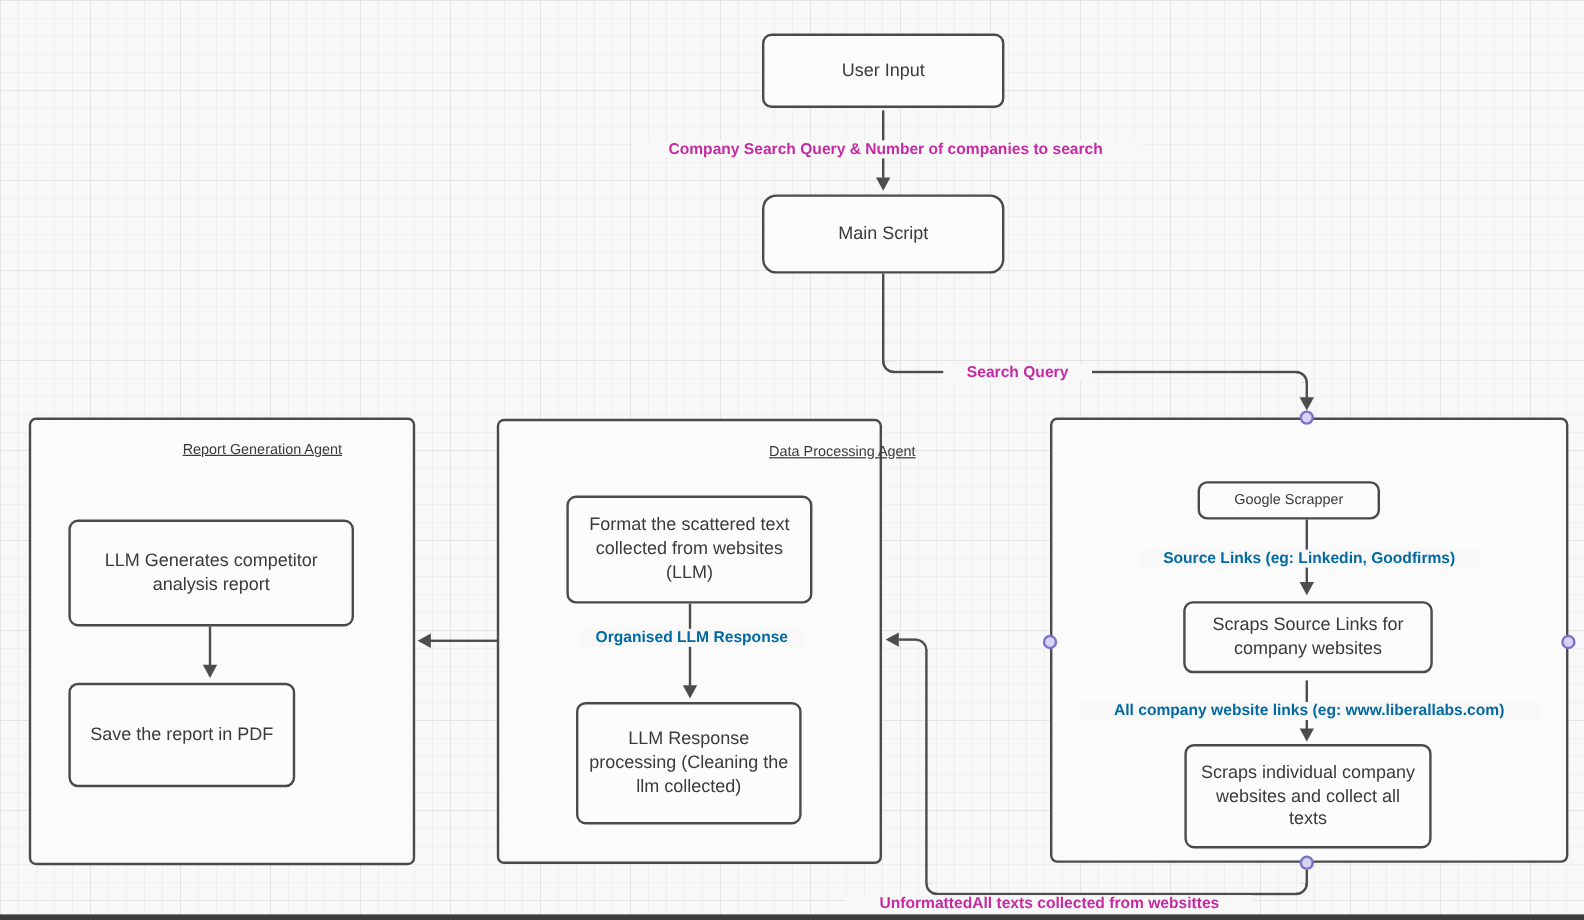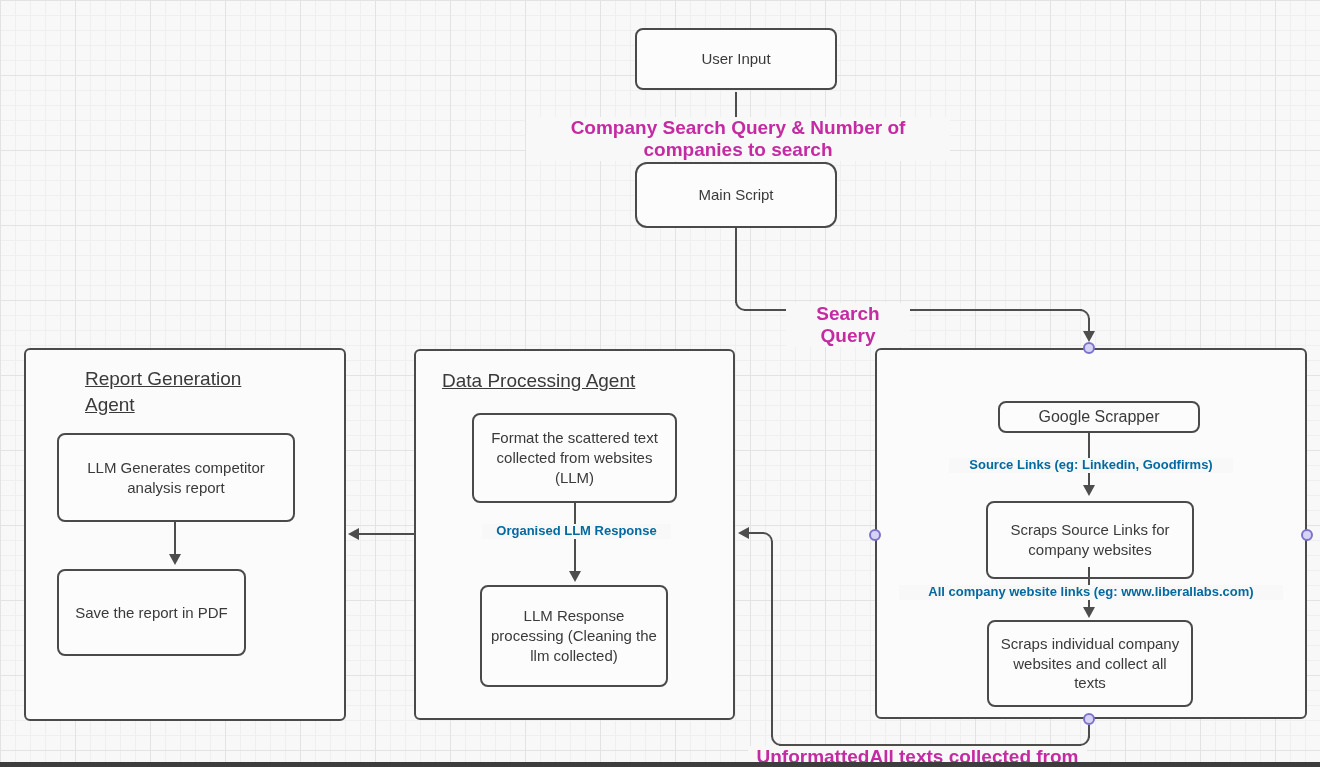--- a/index.html
+++ b/index.html
@@ -18,25 +18,25 @@
     position:absolute;box-sizing:border-box;
     background:#fcfcfc;border:2px solid #4a4a4a;border-radius:8px;
     display:flex;align-items:center;justify-content:center;text-align:center;
     color:#3a3a3a;font-size:15px;line-height:1.32;padding:4px 8px;
   }
   .container{
     position:absolute;box-sizing:border-box;
     background:#fbfbfb;border:2px solid #4a4a4a;border-radius:6px;
   }
   .ctitle{
-    position:absolute;text-align:left;color:#3a3a3a;font-size:19px;
+    position:absolute;text-align:right;color:#3a3a3a;font-size:12px;
     text-decoration:underline;line-height:1.35;
   }
   .elabel{
-    position:absolute;text-align:center;font-weight:bold;font-size:19px;
+    position:absolute;text-align:center;font-weight:bold;font-size:13px;
     color:#c42ba3;background:#f8f8f8;line-height:1.15;padding:0 2px;
   }
   .nlabel{
     position:absolute;text-align:center;font-weight:bold;font-size:13px;
     color:#0369a1;background:#f8f8f8;line-height:1.15;padding:0 2px;
   }
   .seg{position:absolute;background:#4d4d4d;}
   .corner{position:absolute;box-sizing:border-box;width:10px;height:10px;background:transparent;}
   .corner.bl{border-left:2px solid #4d4d4d;border-bottom:2px solid #4d4d4d;border-bottom-left-radius:10px;}
   .corner.br{border-right:2px solid #4d4d4d;border-bottom:2px solid #4d4d4d;border-bottom-right-radius:10px;}
@@ -110,49 +110,49 @@
   <div class="seg" style="left:574px;top:503px;width:2px;height:69px;"></div>
   <div class="arrow-down" style="left:569px;top:571px;"></div>
   <div class="nlabel" style="left:482px;top:524px;width:185px;">Organised LLM Response</div>
 
   <div class="node" style="left:480px;top:585px;width:188px;height:102px;">
     <span>LLM Response processing (Cleaning the llm collected)</span>
   </div>
 
   <div class="container" style="left:875px;top:348px;width:432px;height:371px;"></div>
 
-  <div class="node" style="left:998px;top:401px;width:202px;height:32px;font-size:16px;">
+  <div class="node" style="left:998px;top:401px;width:152px;height:32px;font-size:12px;">
     <span>Google Scrapper</span>
   </div>
 
   <div class="seg" style="left:1088px;top:433px;width:2px;height:52px;"></div>
   <div class="arrow-down" style="left:1083px;top:485px;"></div>
   <div class="nlabel" style="left:949px;top:458px;width:280px;">Source Links (eg: Linkedin, Goodfirms)</div>
 
-  <div class="node" style="left:986px;top:501px;width:208px;height:78px;">
+  <div class="node" style="left:986px;top:501px;width:208px;height:60px;">
     <span>Scraps Source Links for company websites</span>
   </div>
 
   <div class="seg" style="left:1088px;top:567px;width:2px;height:41px;"></div>
   <div class="arrow-down" style="left:1083px;top:607px;"></div>
   <div class="nlabel" style="left:899px;top:585px;width:380px;">All company website links (eg: www.liberallabs.com)</div>
 
   <div class="node" style="left:987px;top:620px;width:206px;height:87px;">
     <span>Scraps individual company websites and collect all texts</span>
   </div>
 
   <div class="seg" style="left:1088px;top:725px;width:2px;height:13px;"></div>
   <div class="corner br" style="left:1080px;top:736px;"></div>
   <div class="seg" style="left:779px;top:744px;width:302px;height:2px;"></div>
   <div class="corner bl" style="left:771px;top:736px;"></div>
   <div class="seg" style="left:771px;top:541px;width:2px;height:196px;"></div>
   <div class="corner tr" style="left:763px;top:532px;"></div>
   <div class="seg" style="left:749px;top:532px;width:15px;height:2px;"></div>
   <div class="arrow-left" style="left:738px;top:527px;"></div>
-  <div class="elabel" style="left:748px;top:746px;width:335px;">UnformattedAll texts collected from websittes</div>
+  <div class="elabel" style="left:705px;top:746px;width:335px;">UnformattedAll texts collected from websittes</div>
 
   <div class="seg" style="left:358px;top:533px;width:57px;height:2px;"></div>
   <div class="arrow-left" style="left:348px;top:528px;"></div>
 
   <div class="cpoint" style="left:1083px;top:342px;"></div>
   <div class="cpoint" style="left:869px;top:529px;"></div>
   <div class="cpoint" style="left:1301px;top:529px;"></div>
   <div class="cpoint" style="left:1083px;top:713px;"></div>
 
   <div class="bottom-bar"></div>

